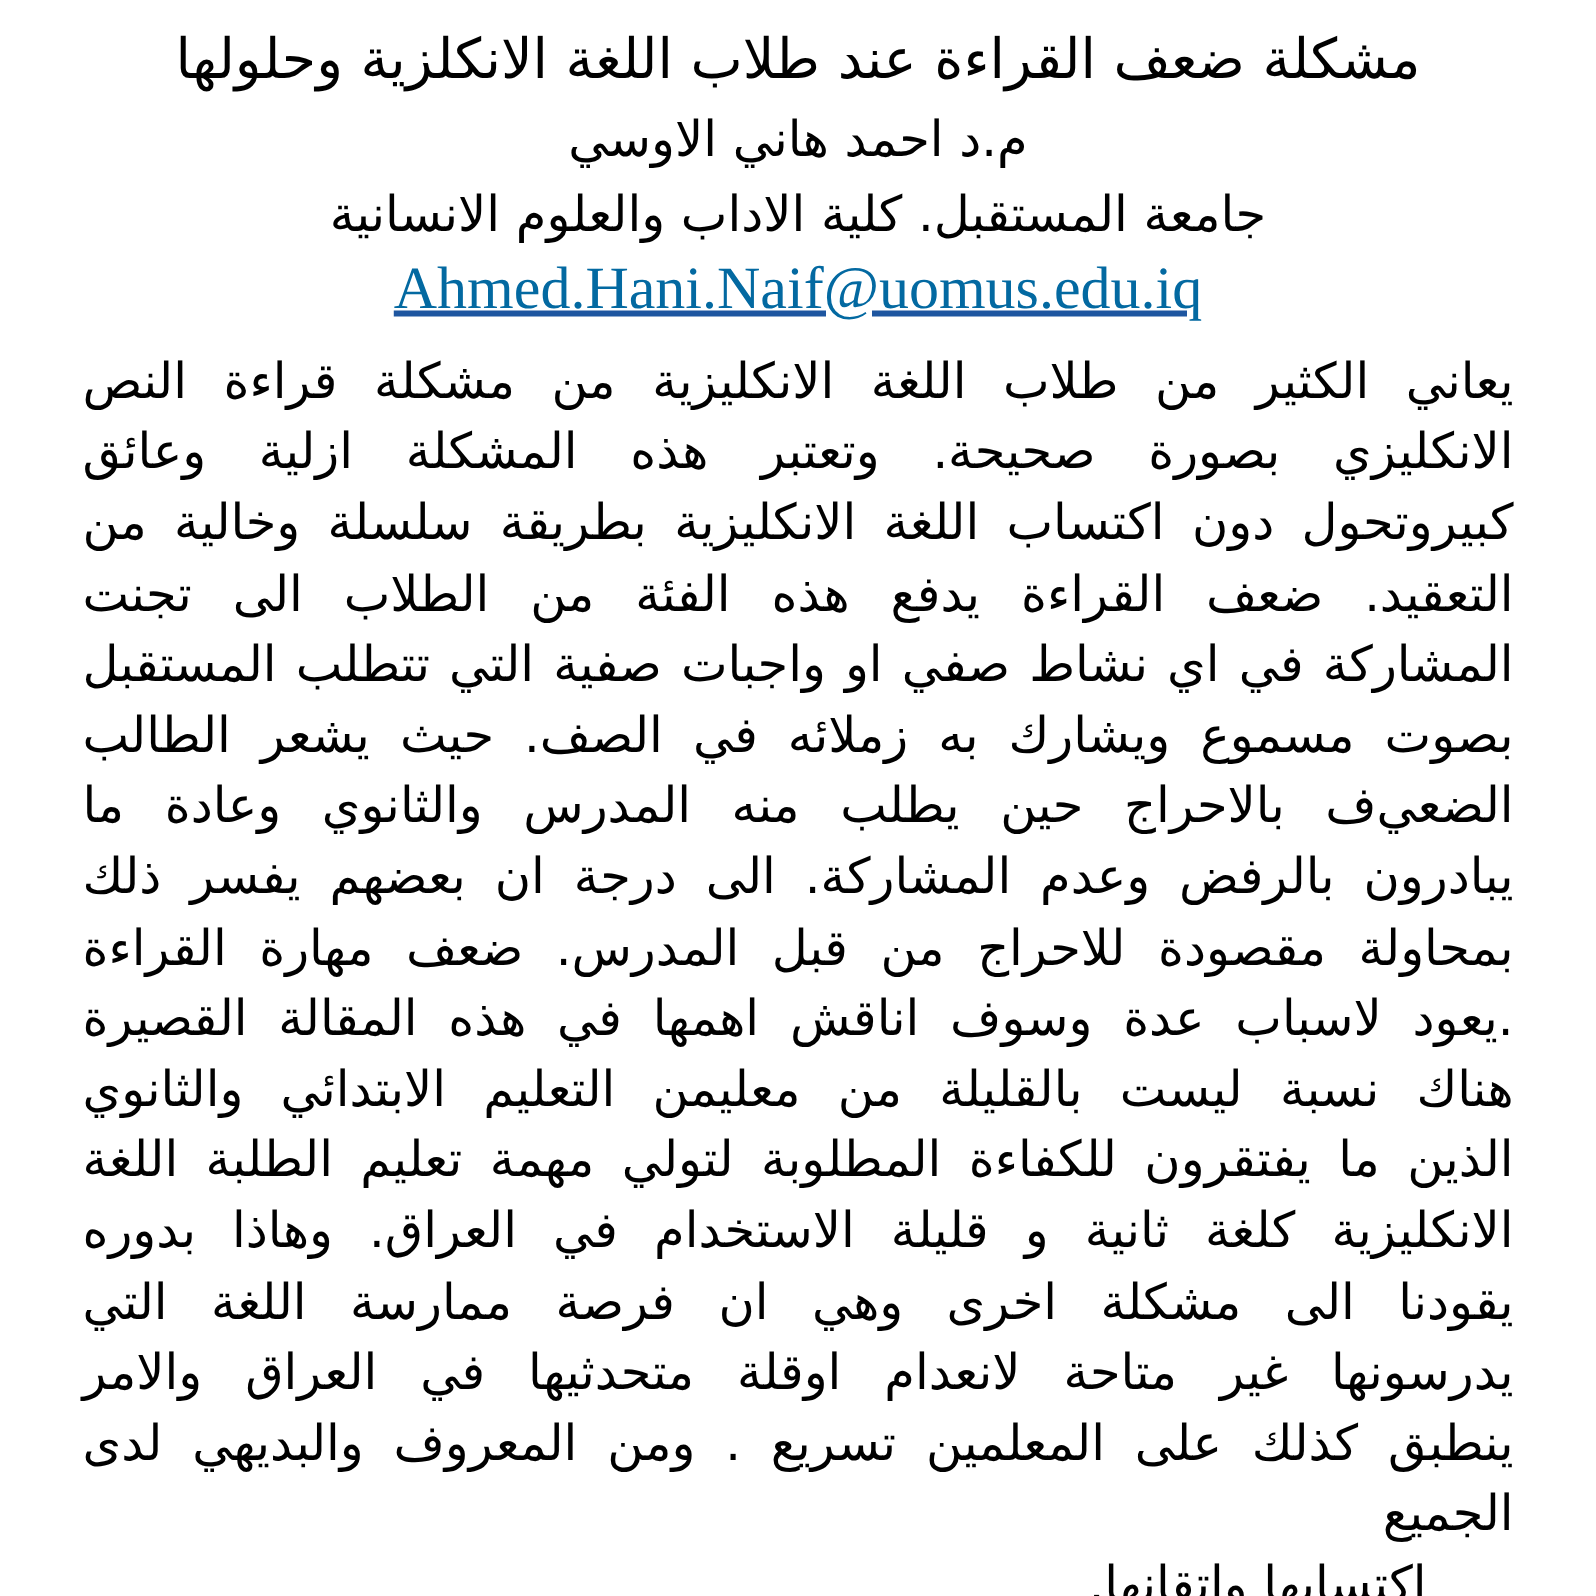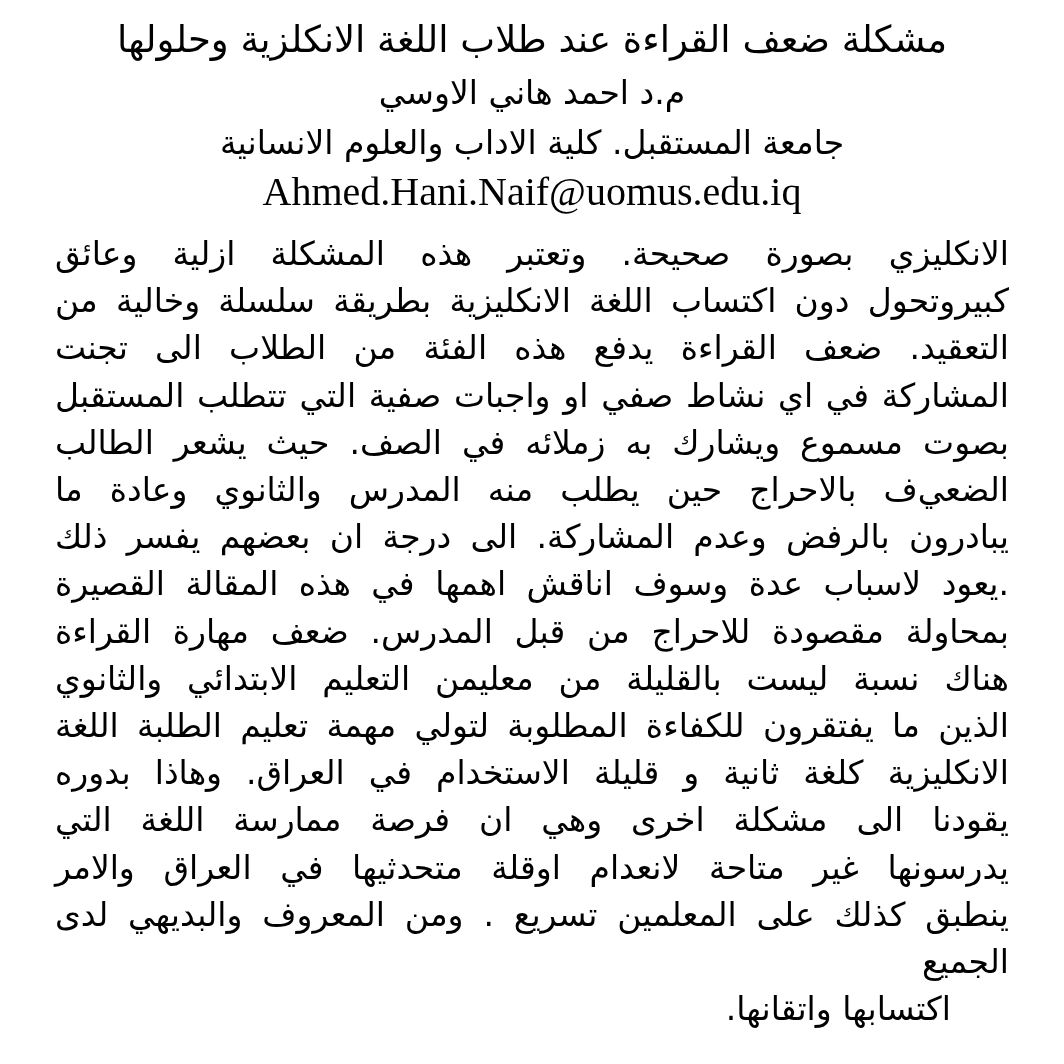--- a/index.html
+++ b/index.html
@@ -27,21 +27,22 @@
     line-height:50px;
     white-space:nowrap;
   }
   .email-row {
     direction:ltr;
     line-height:48px;
   }
   .email-link {
     font-family:"Liberation Serif", "DejaVu Serif", serif;
     font-size:40px;
-    color:#000000;
+    color:#0369a1;
+    text-decoration:underline;
     text-decoration-color:#1e56a0;
     cursor:pointer;
   }
 
   .article-body {
     margin:6px 55px 0 55px;
     direction:rtl;
     font-size:33px;
     line-height:47.2px;
   }
@@ -64,29 +65,30 @@
   <div class="article-header">
     <div class="article-title">مشكلة ضعف القراءة عند طلاب اللغة الانكلزية وحلولها</div>
     <div class="meta-line">م.د احمد هاني الاوسي</div>
     <div class="meta-line">جامعة المستقبل. كلية الاداب والعلوم الانسانية</div>
     <div class="email-row">
       <a class="email-link">Ahmed.Hani.Naif@uomus.edu.iq</a>
     </div>
   </div>
 
   <div class="article-body">
+    <div class="bline">يعاني الكثير من طلاب اللغة الانكليزية من مشكلة قراءة النص</div>
     <div class="bline">الانكليزي بصورة صحيحة. وتعتبر هذه المشكلة ازلية وعائق</div>
     <div class="bline">كبيروتحول دون اكتساب اللغة الانكليزية بطريقة سلسلة وخالية من</div>
     <div class="bline">التعقيد. ضعف القراءة يدفع هذه الفئة من الطلاب الى تجنت</div>
     <div class="bline">المشاركة في اي نشاط صفي او واجبات صفية التي تتطلب المستقبل</div>
     <div class="bline">بصوت مسموع ويشارك به زملائه في الصف. حيث يشعر الطالب</div>
     <div class="bline">الضعي‌ف بالاحراج حين يطلب منه المدرس والثانوي وعادة ما</div>
     <div class="bline">يبادرون بالرفض وعدم المشاركة. الى درجة ان بعضهم يفسر ذلك</div>
+    <div class="bline">بمحاولة مقصودة للاحراج من قبل المدرس. ضعف مهارة القراءة</div>
     <div class="bline">.يعود لاسباب عدة وسوف اناقش اهمها في هذه المقالة القصيرة</div>
-    <div class="bline">بمحاولة مقصودة للاحراج من قبل المدرس. ضعف مهارة القراءة</div>
     <div class="bline">هناك نسبة ليست بالقليلة من معليمن التعليم الابتدائي والثانوي</div>
     <div class="bline">الذين ما يفتقرون للكفاءة المطلوبة لتولي مهمة تعليم الطلبة اللغة</div>
     <div class="bline">الانكليزية كلغة ثانية و قليلة الاستخدام في العراق. وهاذا بدوره</div>
     <div class="bline">يقودنا الى مشكلة اخرى وهي ان فرصة ممارسة اللغة التي</div>
     <div class="bline">يدرسونها غير متاحة لانعدام اوقلة متحدثيها في العراق والامر</div>
     <div class="bline">ينطبق كذلك على المعلمين تسريع . ومن المعروف والبديهي لدى الجميع</div>
     <div class="bline end-line">اكتسابها واتقانها.</div>
   </div>
 
 </div>

